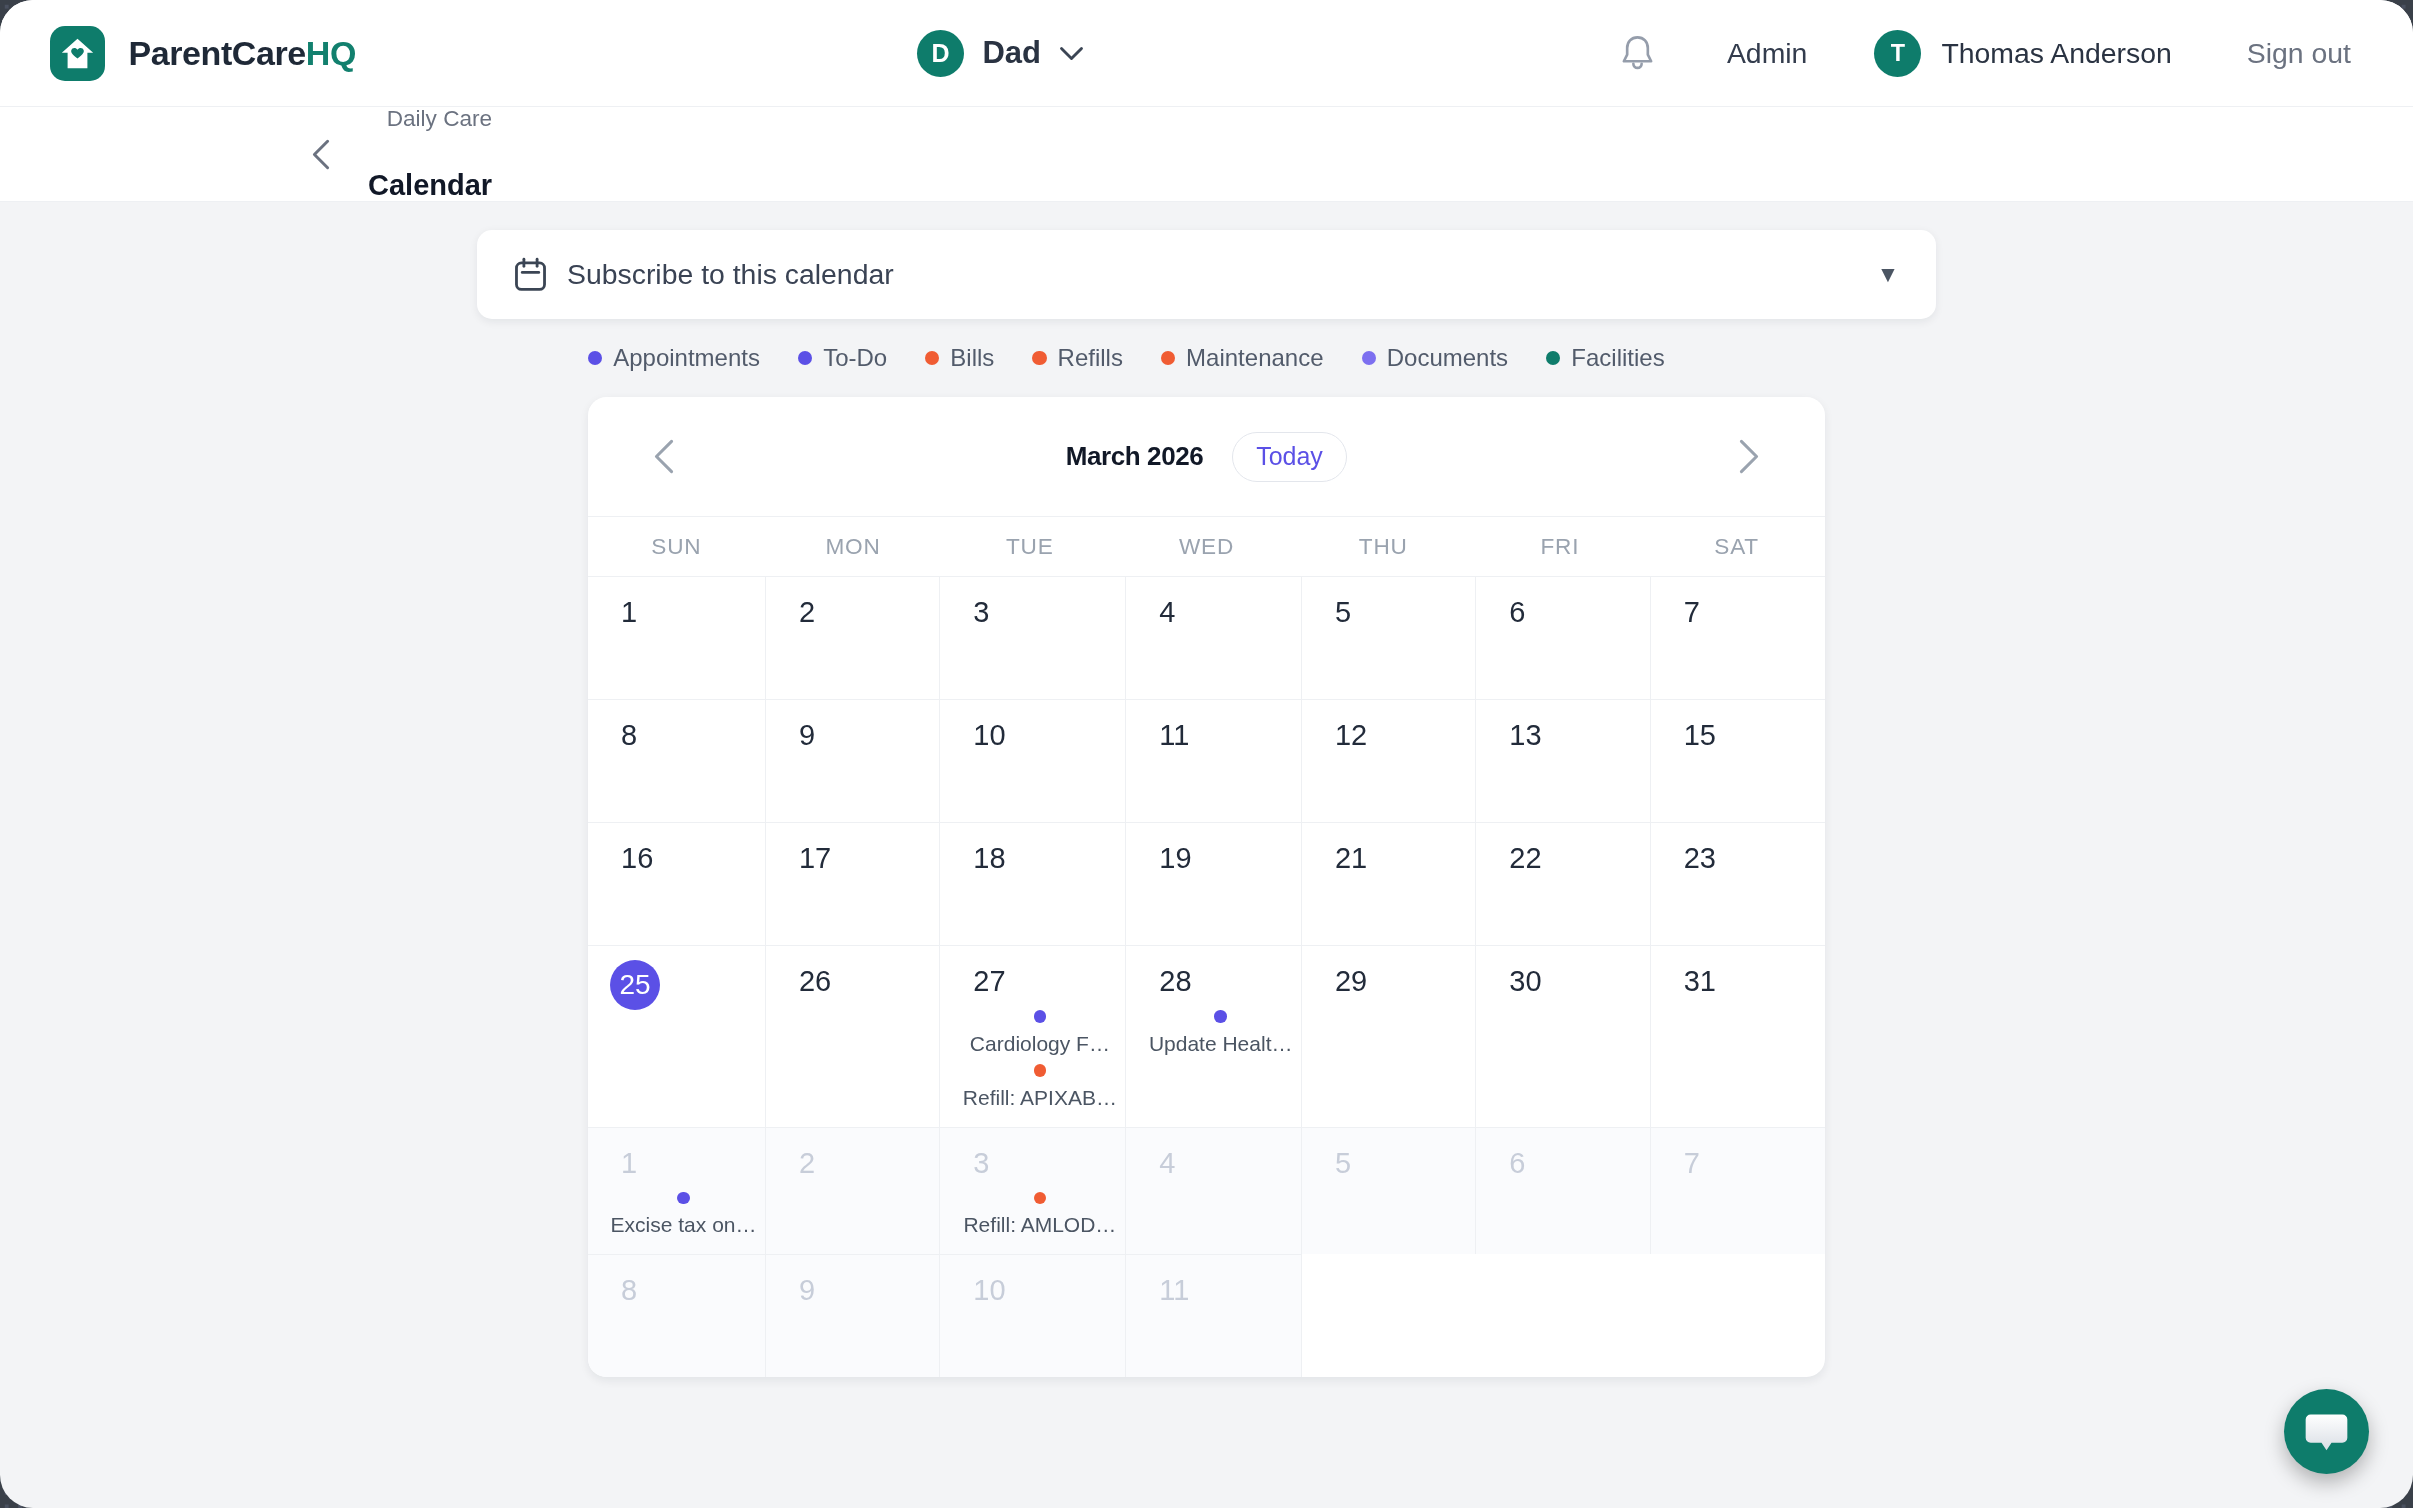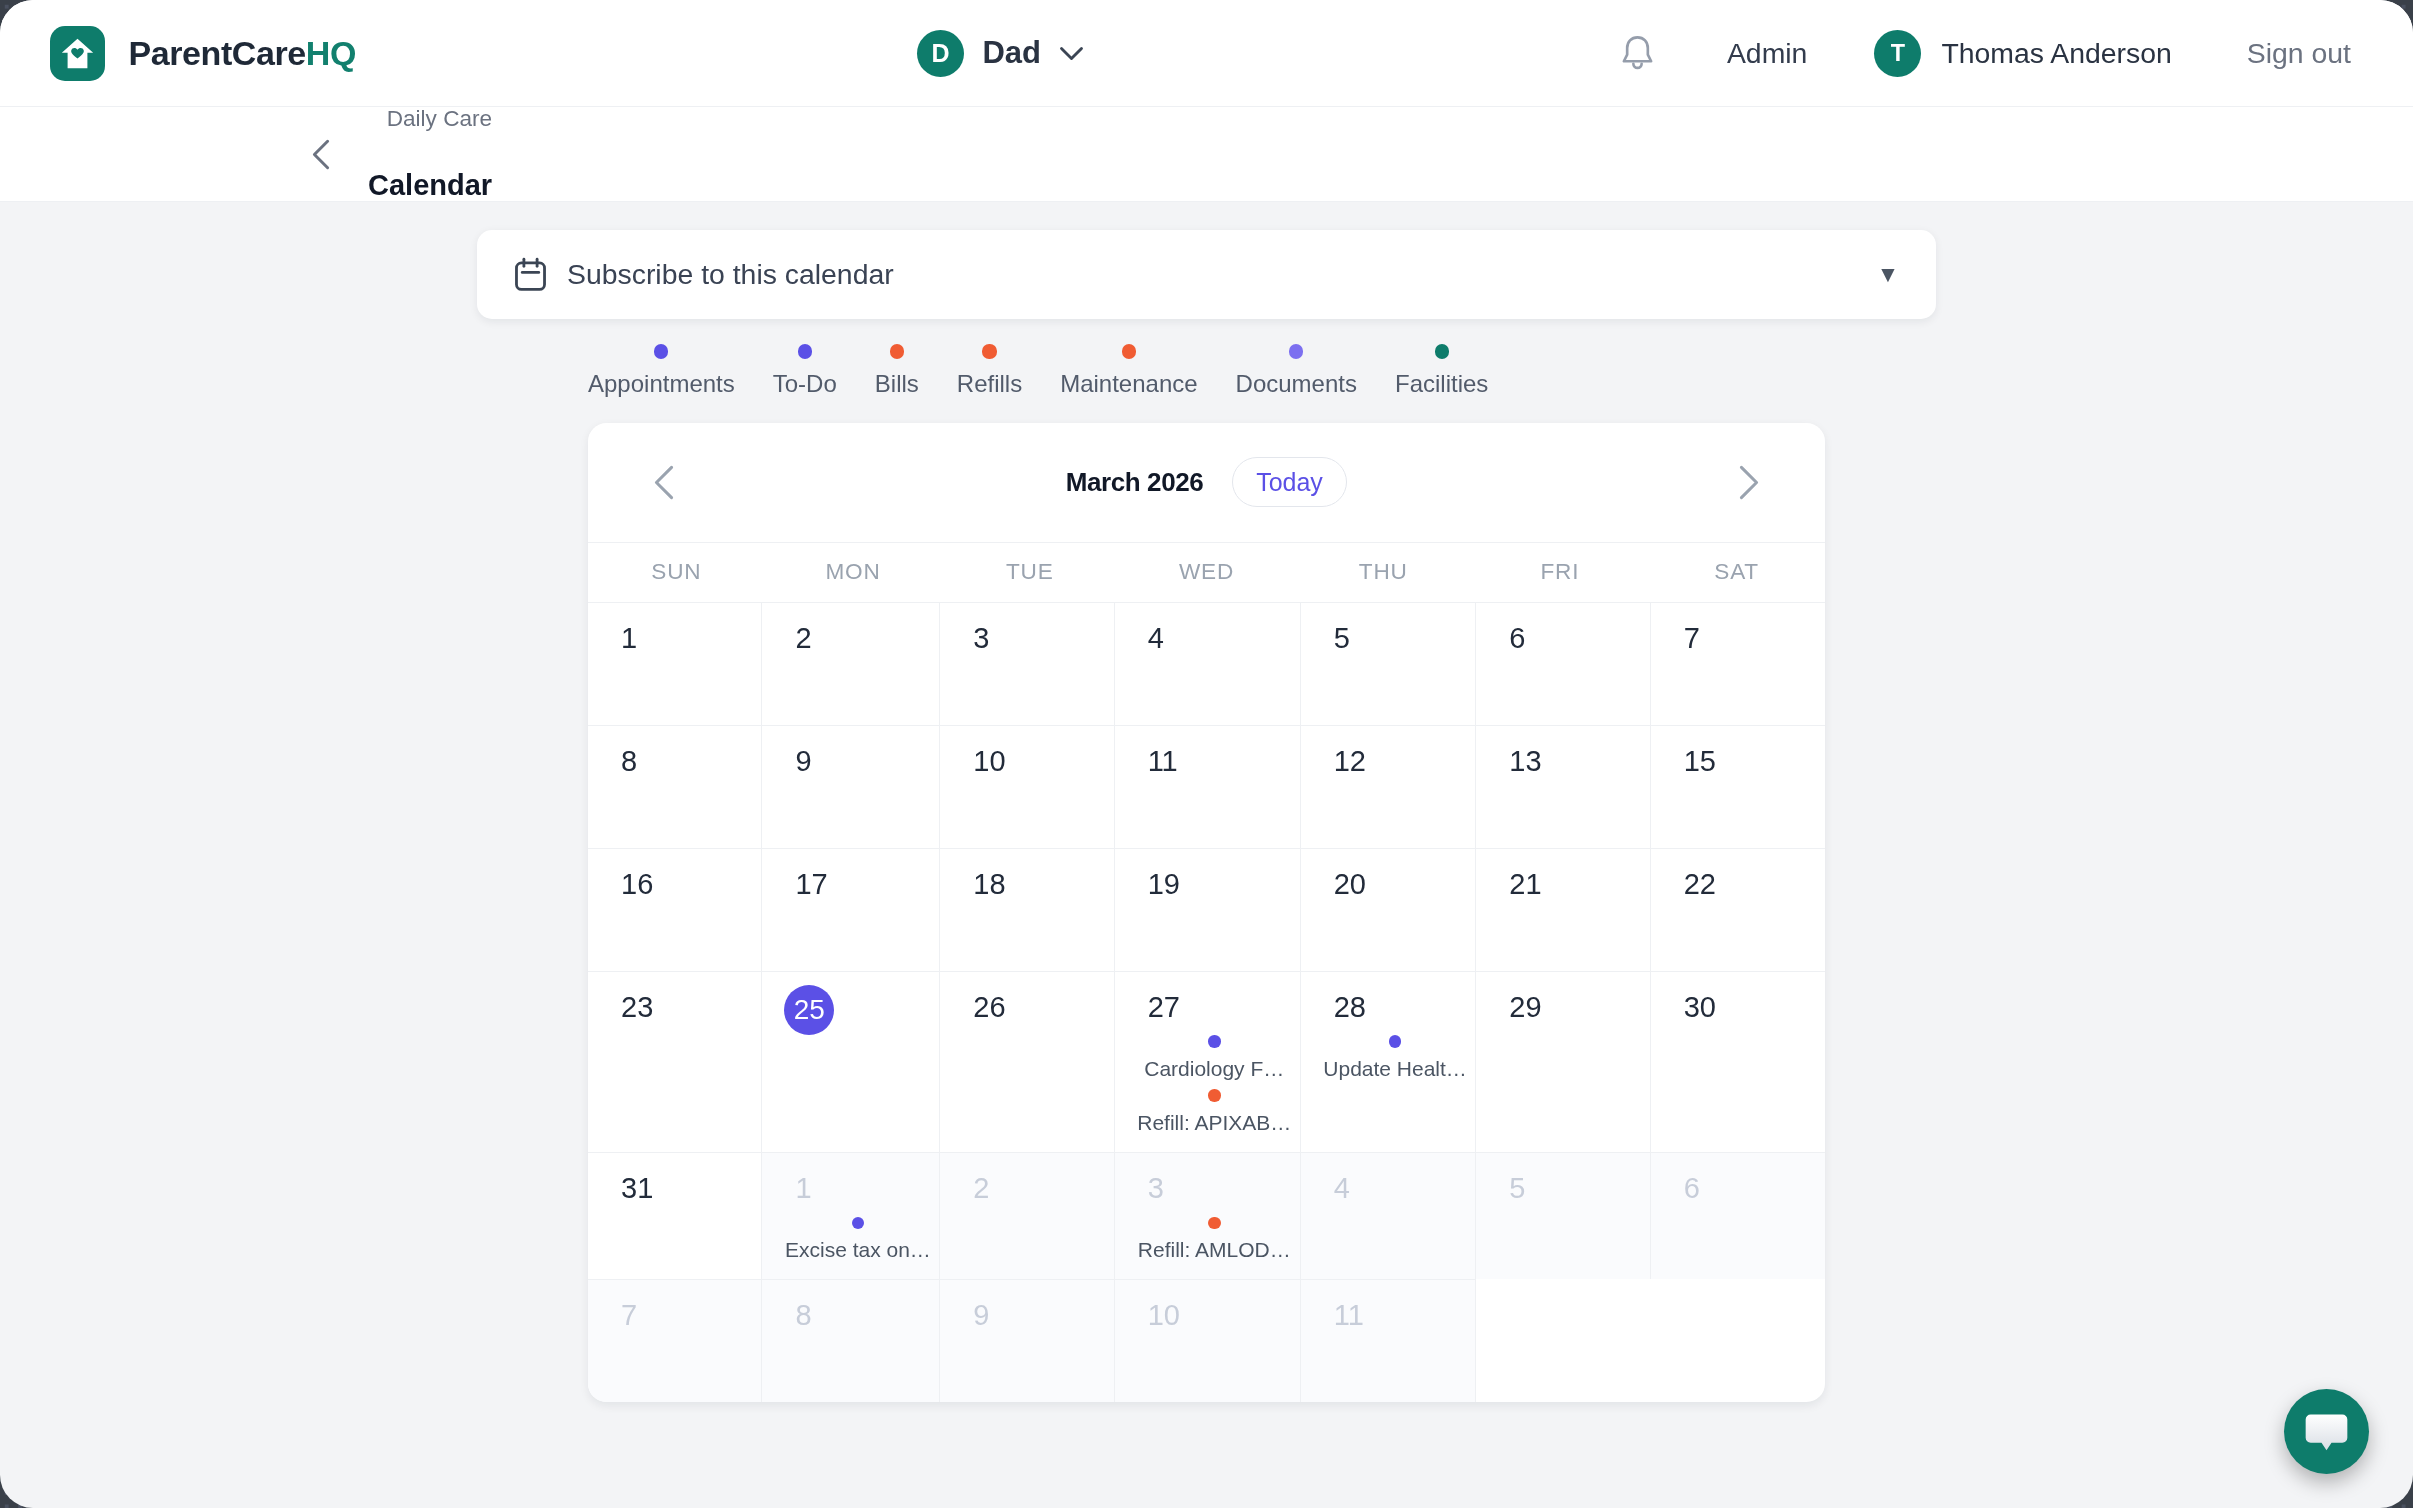--- a/index.html
+++ b/index.html
@@ -50,21 +50,21 @@
   .content{padding-top:28.4px;}
   .subscribe-card{
     width:1459px;height:89px;margin:0 auto;background:#fff;border-radius:15px;
     box-shadow:0 2.5px 8.4px rgba(16,24,40,.07);
     display:flex;align-items:center;padding:0 37px;box-sizing:border-box;cursor:pointer;
   }
   .subscribe-card .cal-ic{display:flex;margin-right:20px;}
   .subscribe-label{font-size:28.4px;color:#3a4354;font-weight:500;}
   .caret{margin-left:auto;font-size:22.6px;color:#4b5563;}
   .legend{width:1237px;margin:25px auto 0;display:flex;align-items:center;gap:38px;}
-  .legend-item{display:flex;align-items:center;gap:11px;font-size:24px;color:#525b6b;flex-direction:column;}
+  .legend-item{display:flex;align-items:center;gap:11px;font-size:24px;color:#525b6b;}
   .ldot{width:14.2px;height:14.2px;border-radius:50%;flex-shrink:0;}
   
   .cal-card{
     width:1237px;margin:25px auto 0;background:#fff;border-radius:18.4px;
     box-shadow:0 3.3px 10px rgba(16,24,40,.07);overflow:hidden;
   }
   .cal-head{height:119px;display:flex;align-items:center;padding:0 65px;box-sizing:border-box;}
   .nav-btn{display:flex;cursor:pointer;}
   .cal-title-group{flex:1;display:flex;align-items:center;justify-content:center;gap:28.4px;}
   .cal-title{font-size:26px;font-weight:700;color:#111827;letter-spacing:-0.4px;}
@@ -276,23 +276,20 @@
           <div class="cell">
             <div class="daynum">17</div>
           </div>
           <div class="cell">
             <div class="daynum">18</div>
           </div>
           <div class="cell">
             <div class="daynum">19</div>
           </div>
           <div class="cell">
-            <div class="daynum">20</div>
-          </div>
-          <div class="cell">
             <div class="daynum">21</div>
           </div>
           <div class="cell">
             <div class="daynum">22</div>
           </div>
           <div class="cell">
             <div class="daynum">23</div>
           </div>
           <div class="cell is-today">
             <div class="today-circle" style="background: rgb(91, 80, 230);">25</div>

